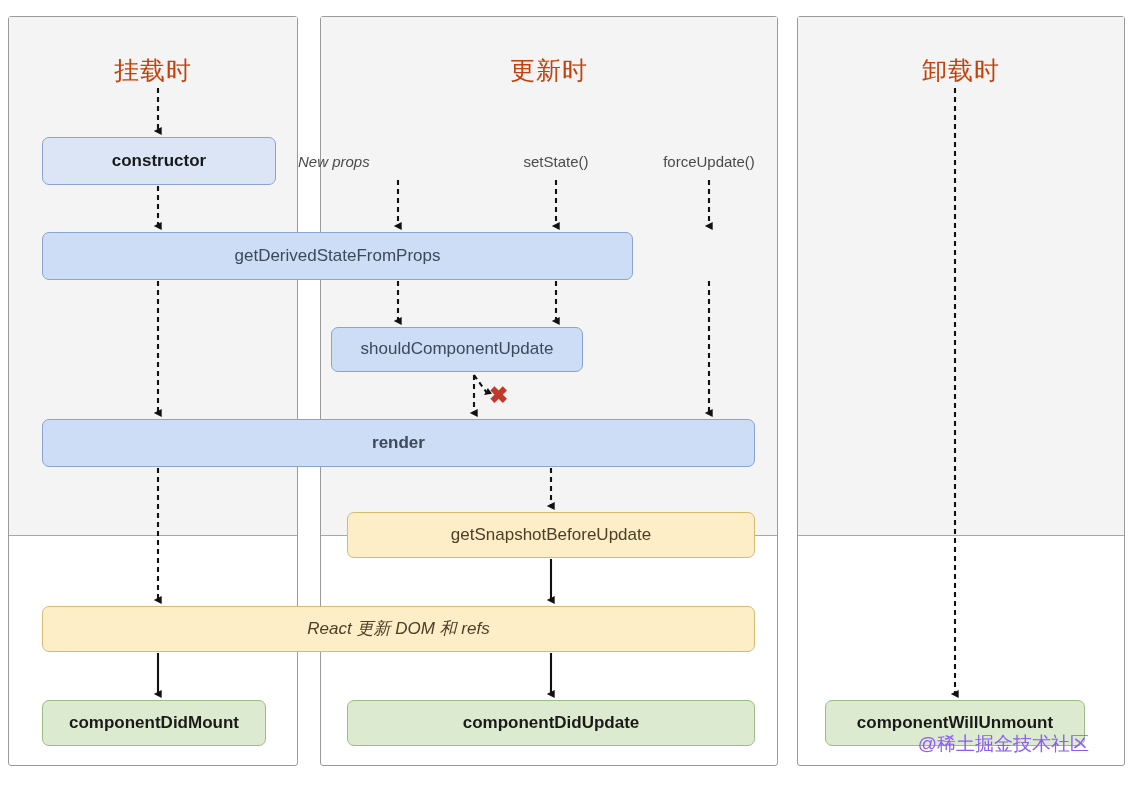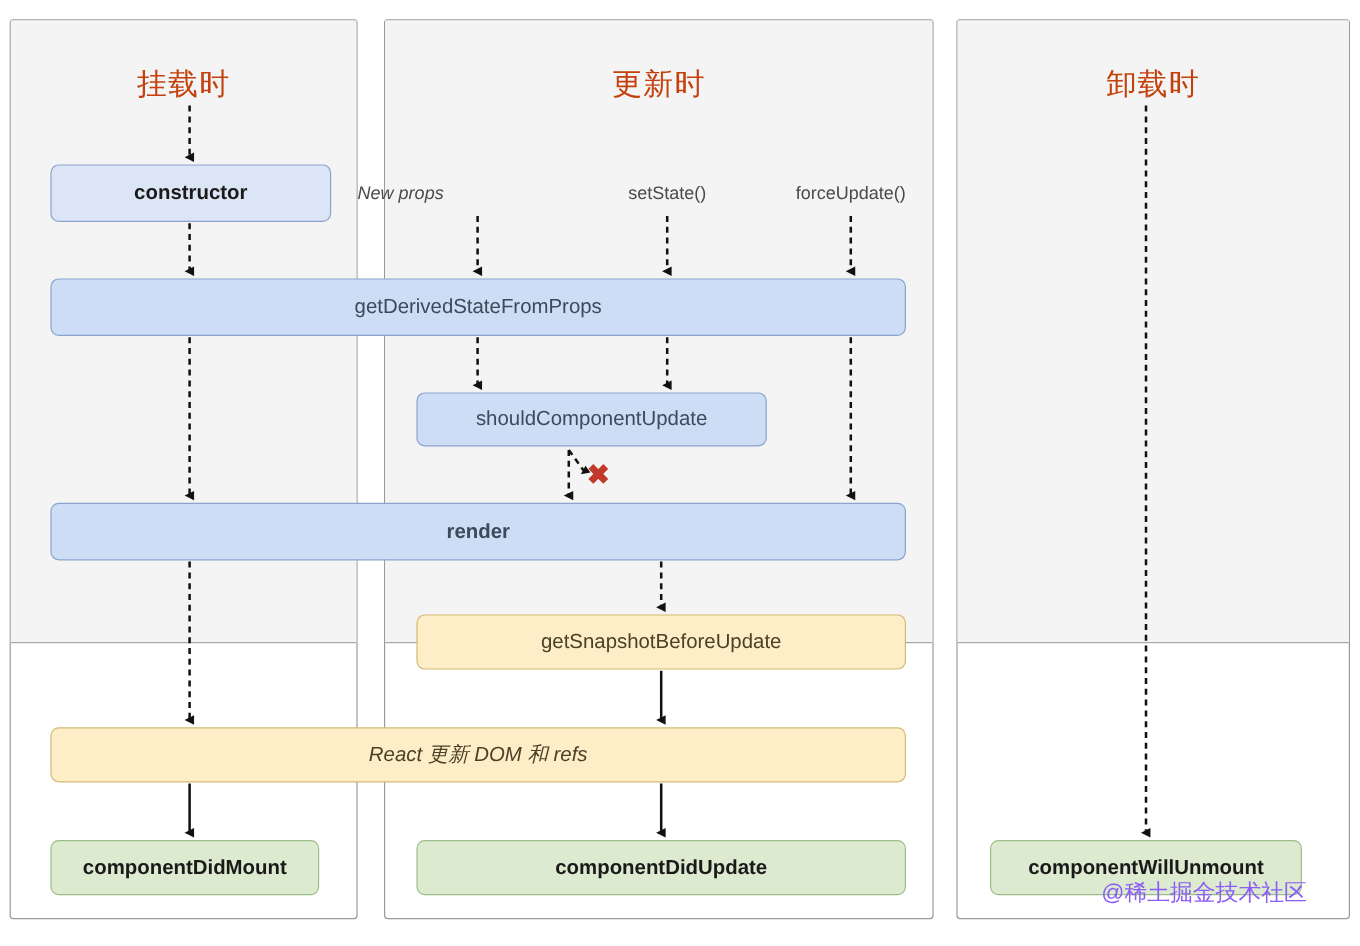--- a/index.html
+++ b/index.html
@@ -173,22 +173,22 @@
 
       <line x1="551" y1="653" x2="551" y2="694" marker-end="url(#ah)"></line>
     </g>
   </svg>
 
   <div class="trigger italic" id="trigger-0" style="left: 298px; top: 153px; width: 200px; text-align: left;">New props</div>
   <div class="trigger" id="trigger-1" style="left: 456px; top: 153px; width: 200px; text-align: center;">setState()</div>
   <div class="trigger" id="trigger-2" style="left: 609px; top: 153px; width: 200px; text-align: center;">forceUpdate()</div>
 
   <div class="node node-blue-light t-bold" id="node-0" style="left: 42px; top: 137px; width: 234px; height: 48px;">constructor</div>
-  <div class="node node-blue t-normal" id="node-1" style="left: 42px; top: 232px; width: 713px; height: 48px;">getDerivedStateFromProps</div>
-  <div class="node node-blue t-normal" id="node-2" style="left: 347px; top: 327px; width: 292px; height: 45px;">shouldComponentUpdate</div>
+  <div class="node node-blue t-normal" id="node-1" style="left: 42px; top: 232px; width: 591px; height: 48px;">getDerivedStateFromProps</div>
+  <div class="node node-blue t-normal" id="node-2" style="left: 331px; top: 327px; width: 252px; height: 45px;">shouldComponentUpdate</div>
   <div class="node node-blue t-bold" id="node-3" style="left: 42px; top: 419px; width: 713px; height: 48px;">render</div>
   <div class="node node-yellow t-normal" id="node-4" style="left: 347px; top: 512px; width: 408px; height: 46px;">getSnapshotBeforeUpdate</div>
   <div class="node node-yellow t-italic" id="node-5" style="left: 42px; top: 606px; width: 713px; height: 46px;">React 更新 DOM 和 refs</div>
   <div class="node node-green t-bold" id="node-6" style="left: 42px; top: 700px; width: 224px; height: 46px;">componentDidMount</div>
   <div class="node node-green t-bold" id="node-7" style="left: 347px; top: 700px; width: 408px; height: 46px;">componentDidUpdate</div>
   <div class="node node-green t-bold" id="node-8" style="left: 825px; top: 700px; width: 260px; height: 46px;">componentWillUnmount</div>
 
   <div id="abort-marker" style="position: absolute; font-size: 23px; font-weight: bold; line-height: 1; left: 489px; top: 384px; color: rgb(192, 57, 43);">✖</div>
 
   <div class="watermark" id="watermark" style="right: 44px; bottom: 31px;">@稀土掘金技术社区</div>

